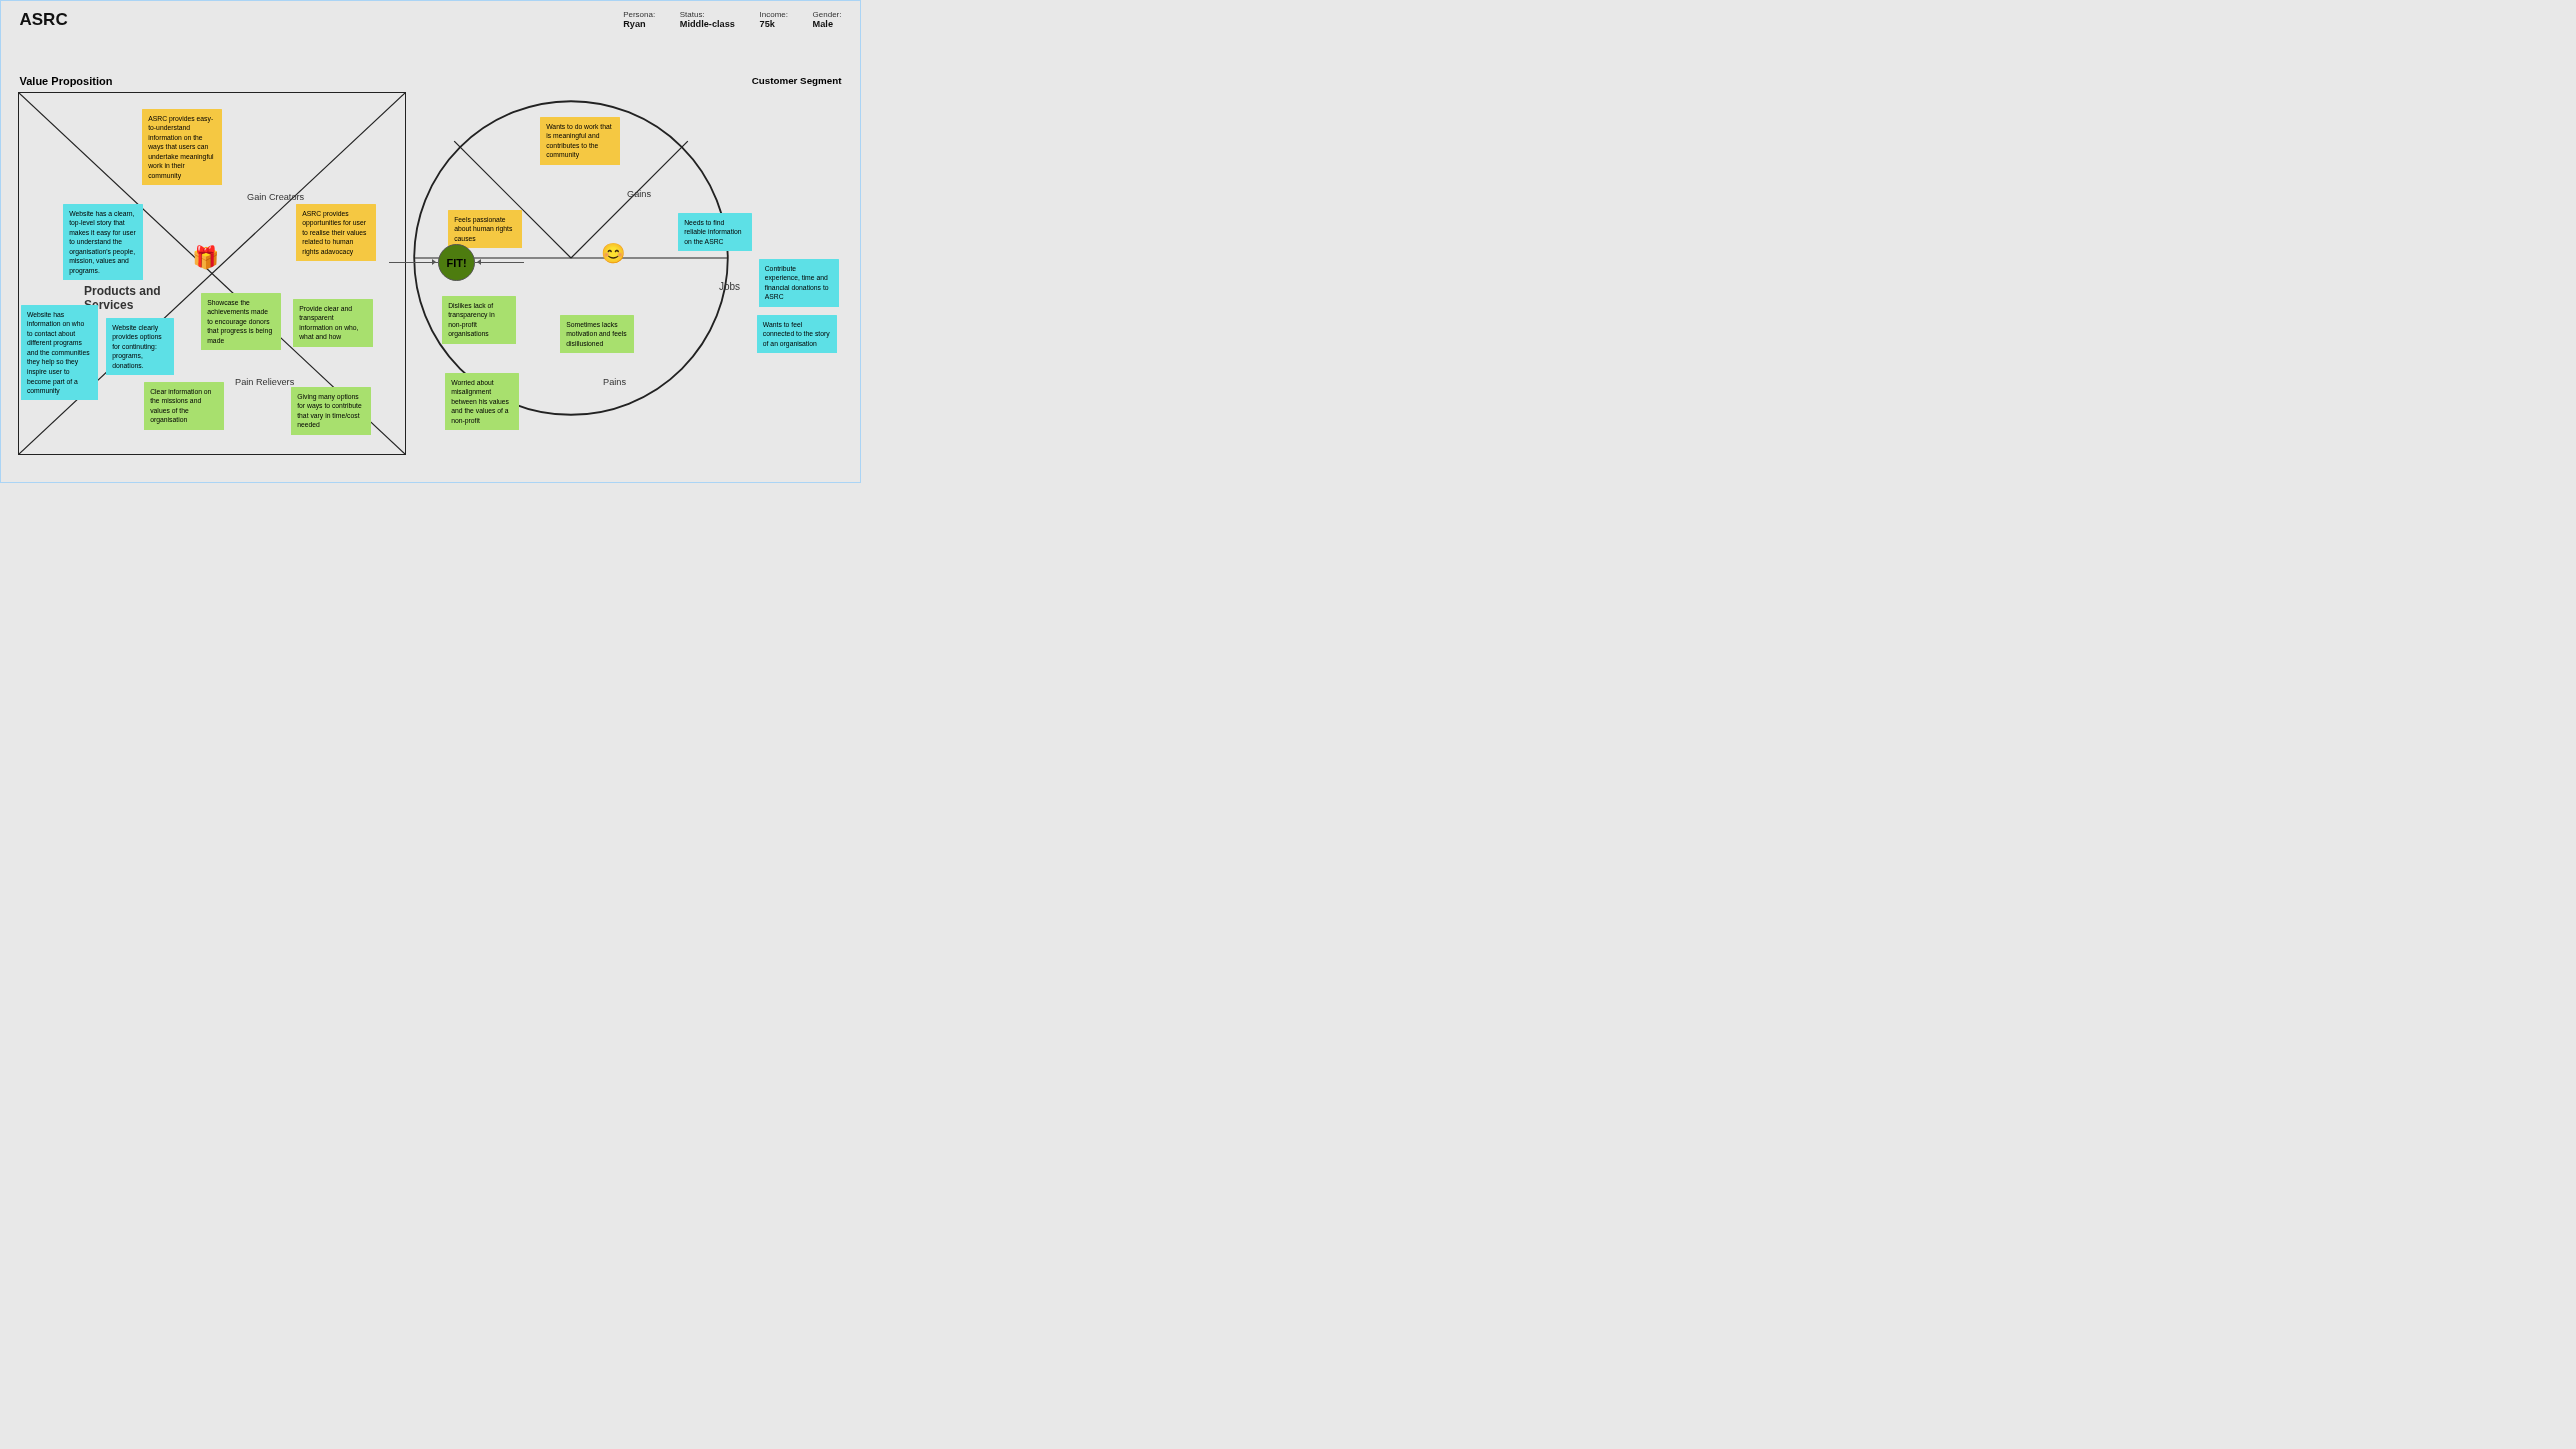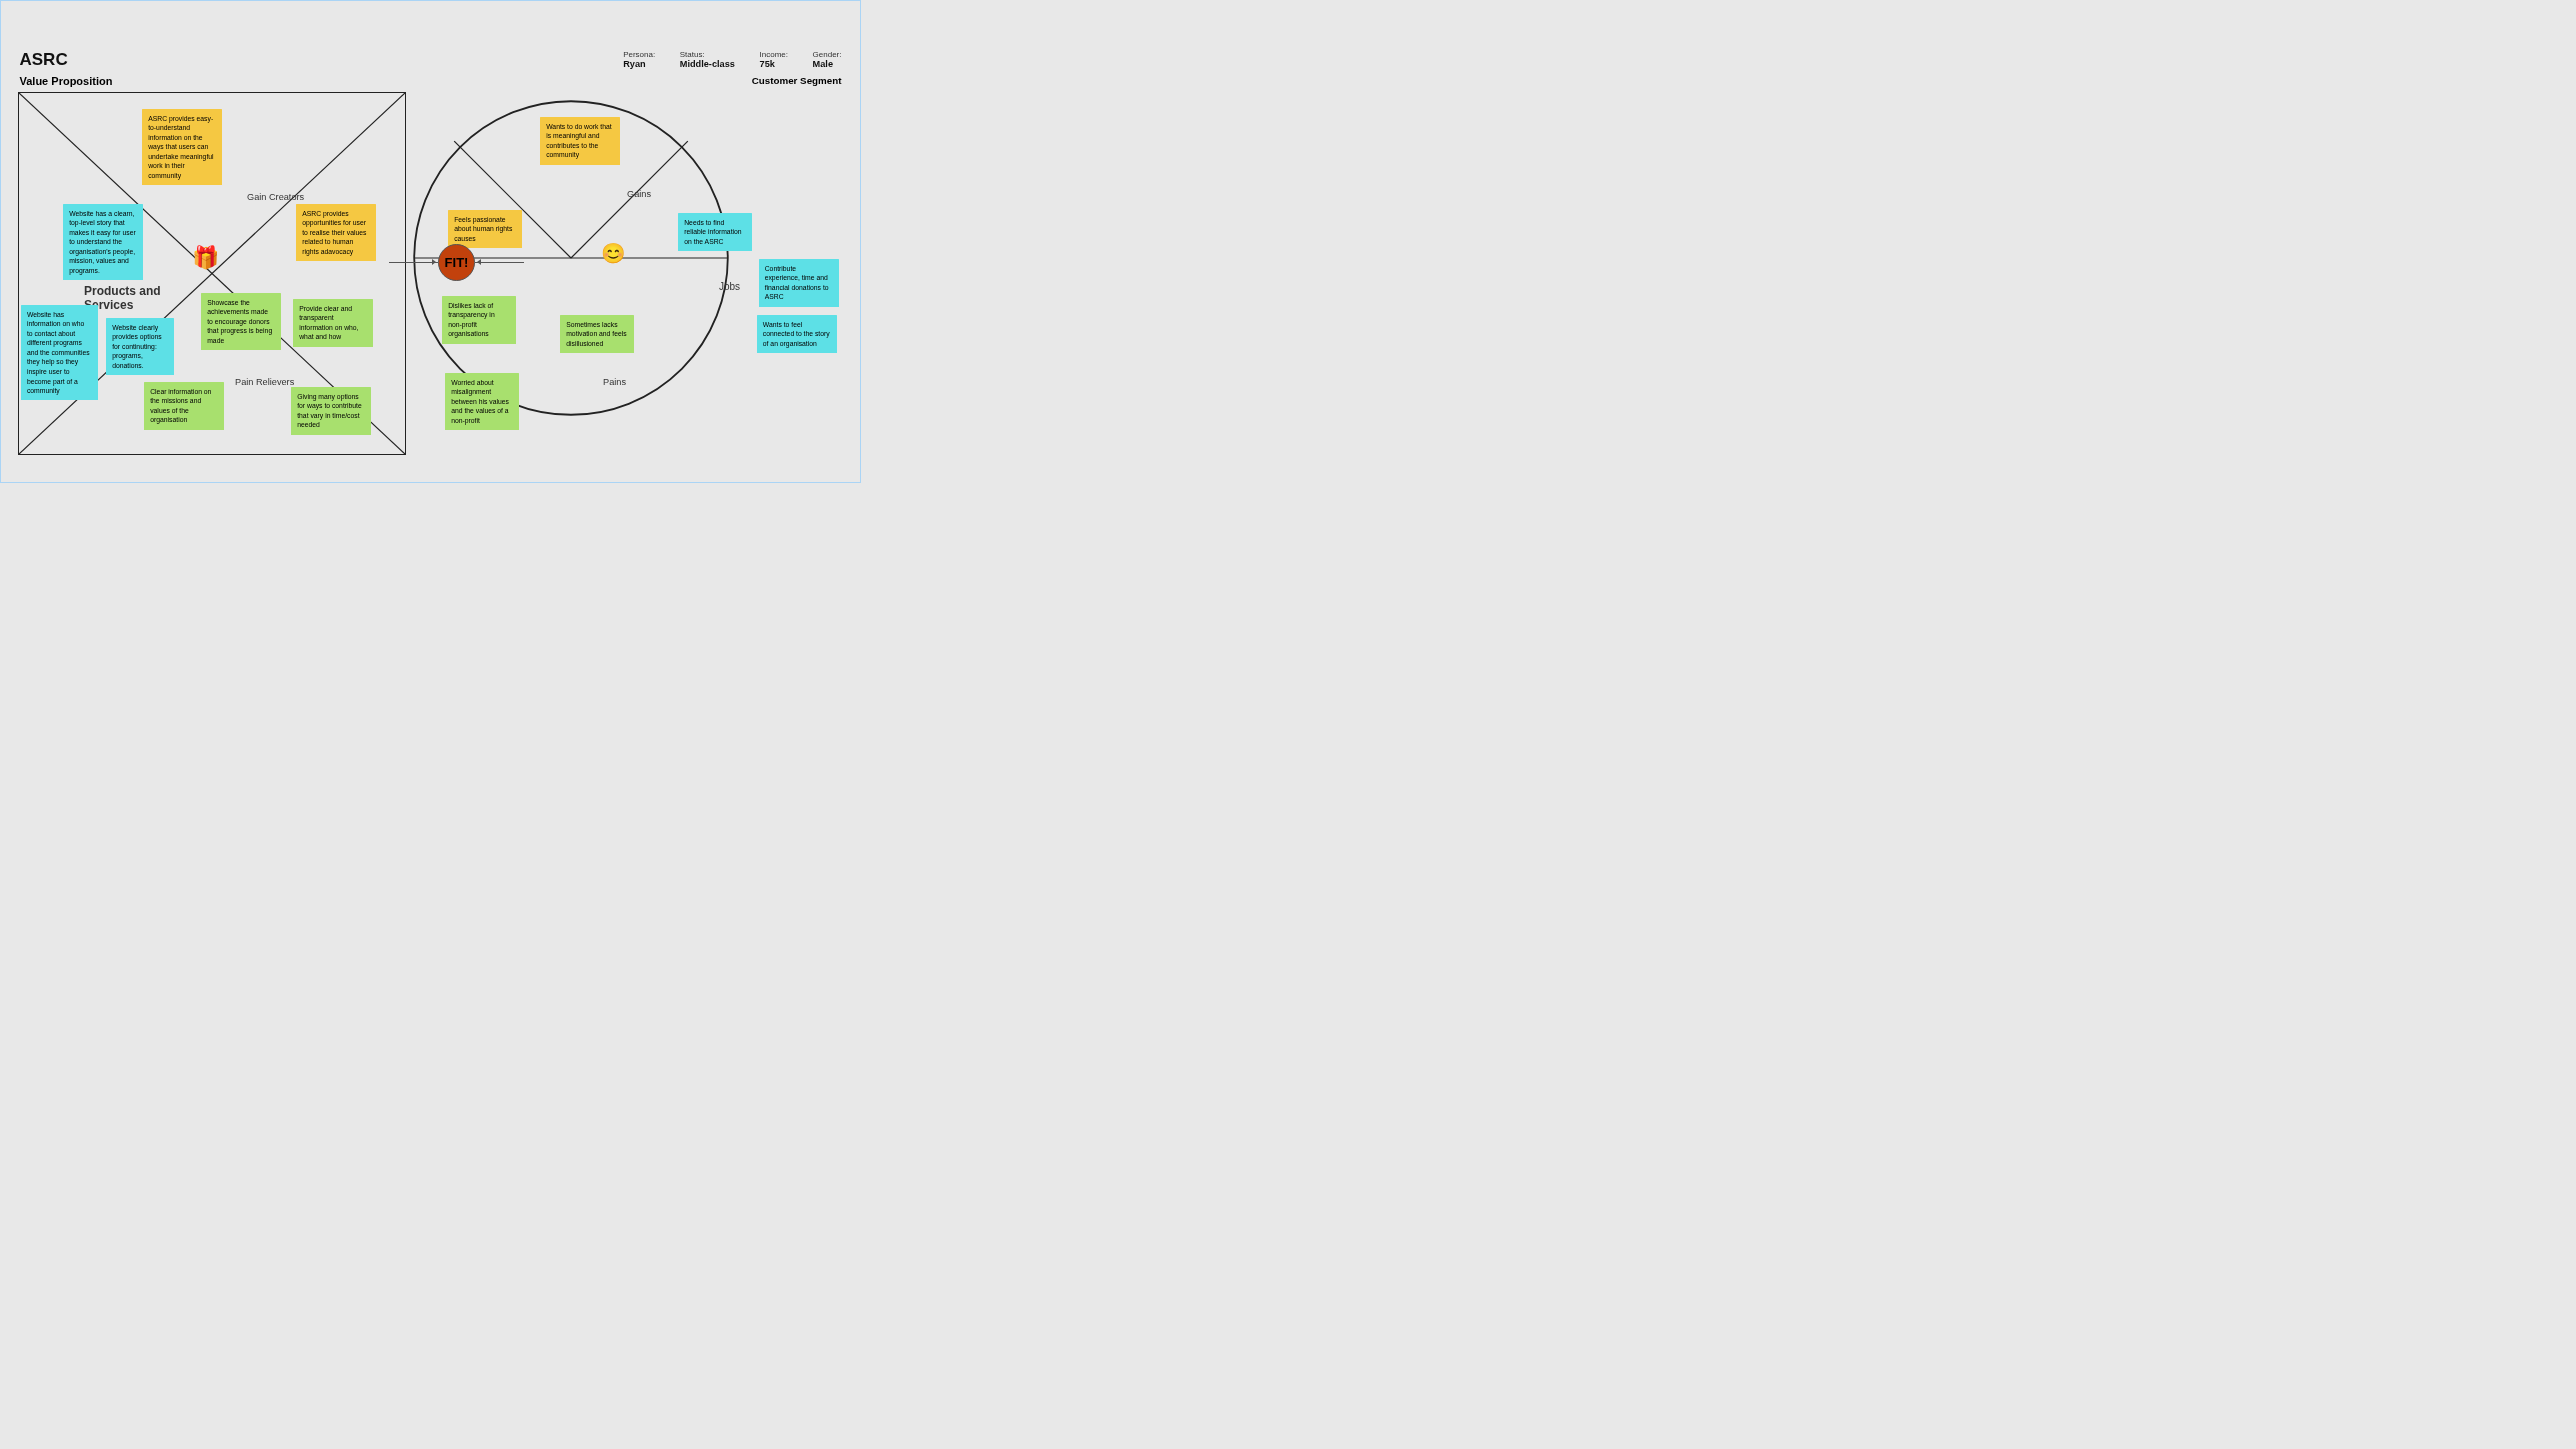--- a/index.html
+++ b/index.html
@@ -20,21 +20,20 @@
     }
     
     .header {
       position: absolute;
       top: 8.6px;
       left: 0;
       right: 0;
       display: flex;
       align-items: flex-start;
       padding: 0 18.5px;
-      margin-top: 40px;
     }
     .logo {
       font-size: 17px;
       font-weight: bold;
       color: #111;
       flex: 0 0 auto;
     }
     .persona-info {
       margin-left: auto;
       display: flex;
@@ -115,26 +114,26 @@
       right: -0.6px;
       top: -2.5px;
       border: 3.1px solid transparent;
       border-left: 4.9px solid #555;
     }
     .fit-circle {
       width: 37px;
       height: 37px;
       border-radius: 50%;
       border: 1.2px solid #555;
-      background: #c2410c;
+      background: #4d7c0f;
       display: flex;
       align-items: center;
       justify-content: center;
       font-weight: bold;
-      font-size: 13px;
+      font-size: 11px;
       z-index: 10;
     }
     .fit-arrow-left {
       width: 49px;
       height: 1.2px;
       background: #555;
       position: relative;
     }
     .fit-arrow-left::before {
       content: '';

